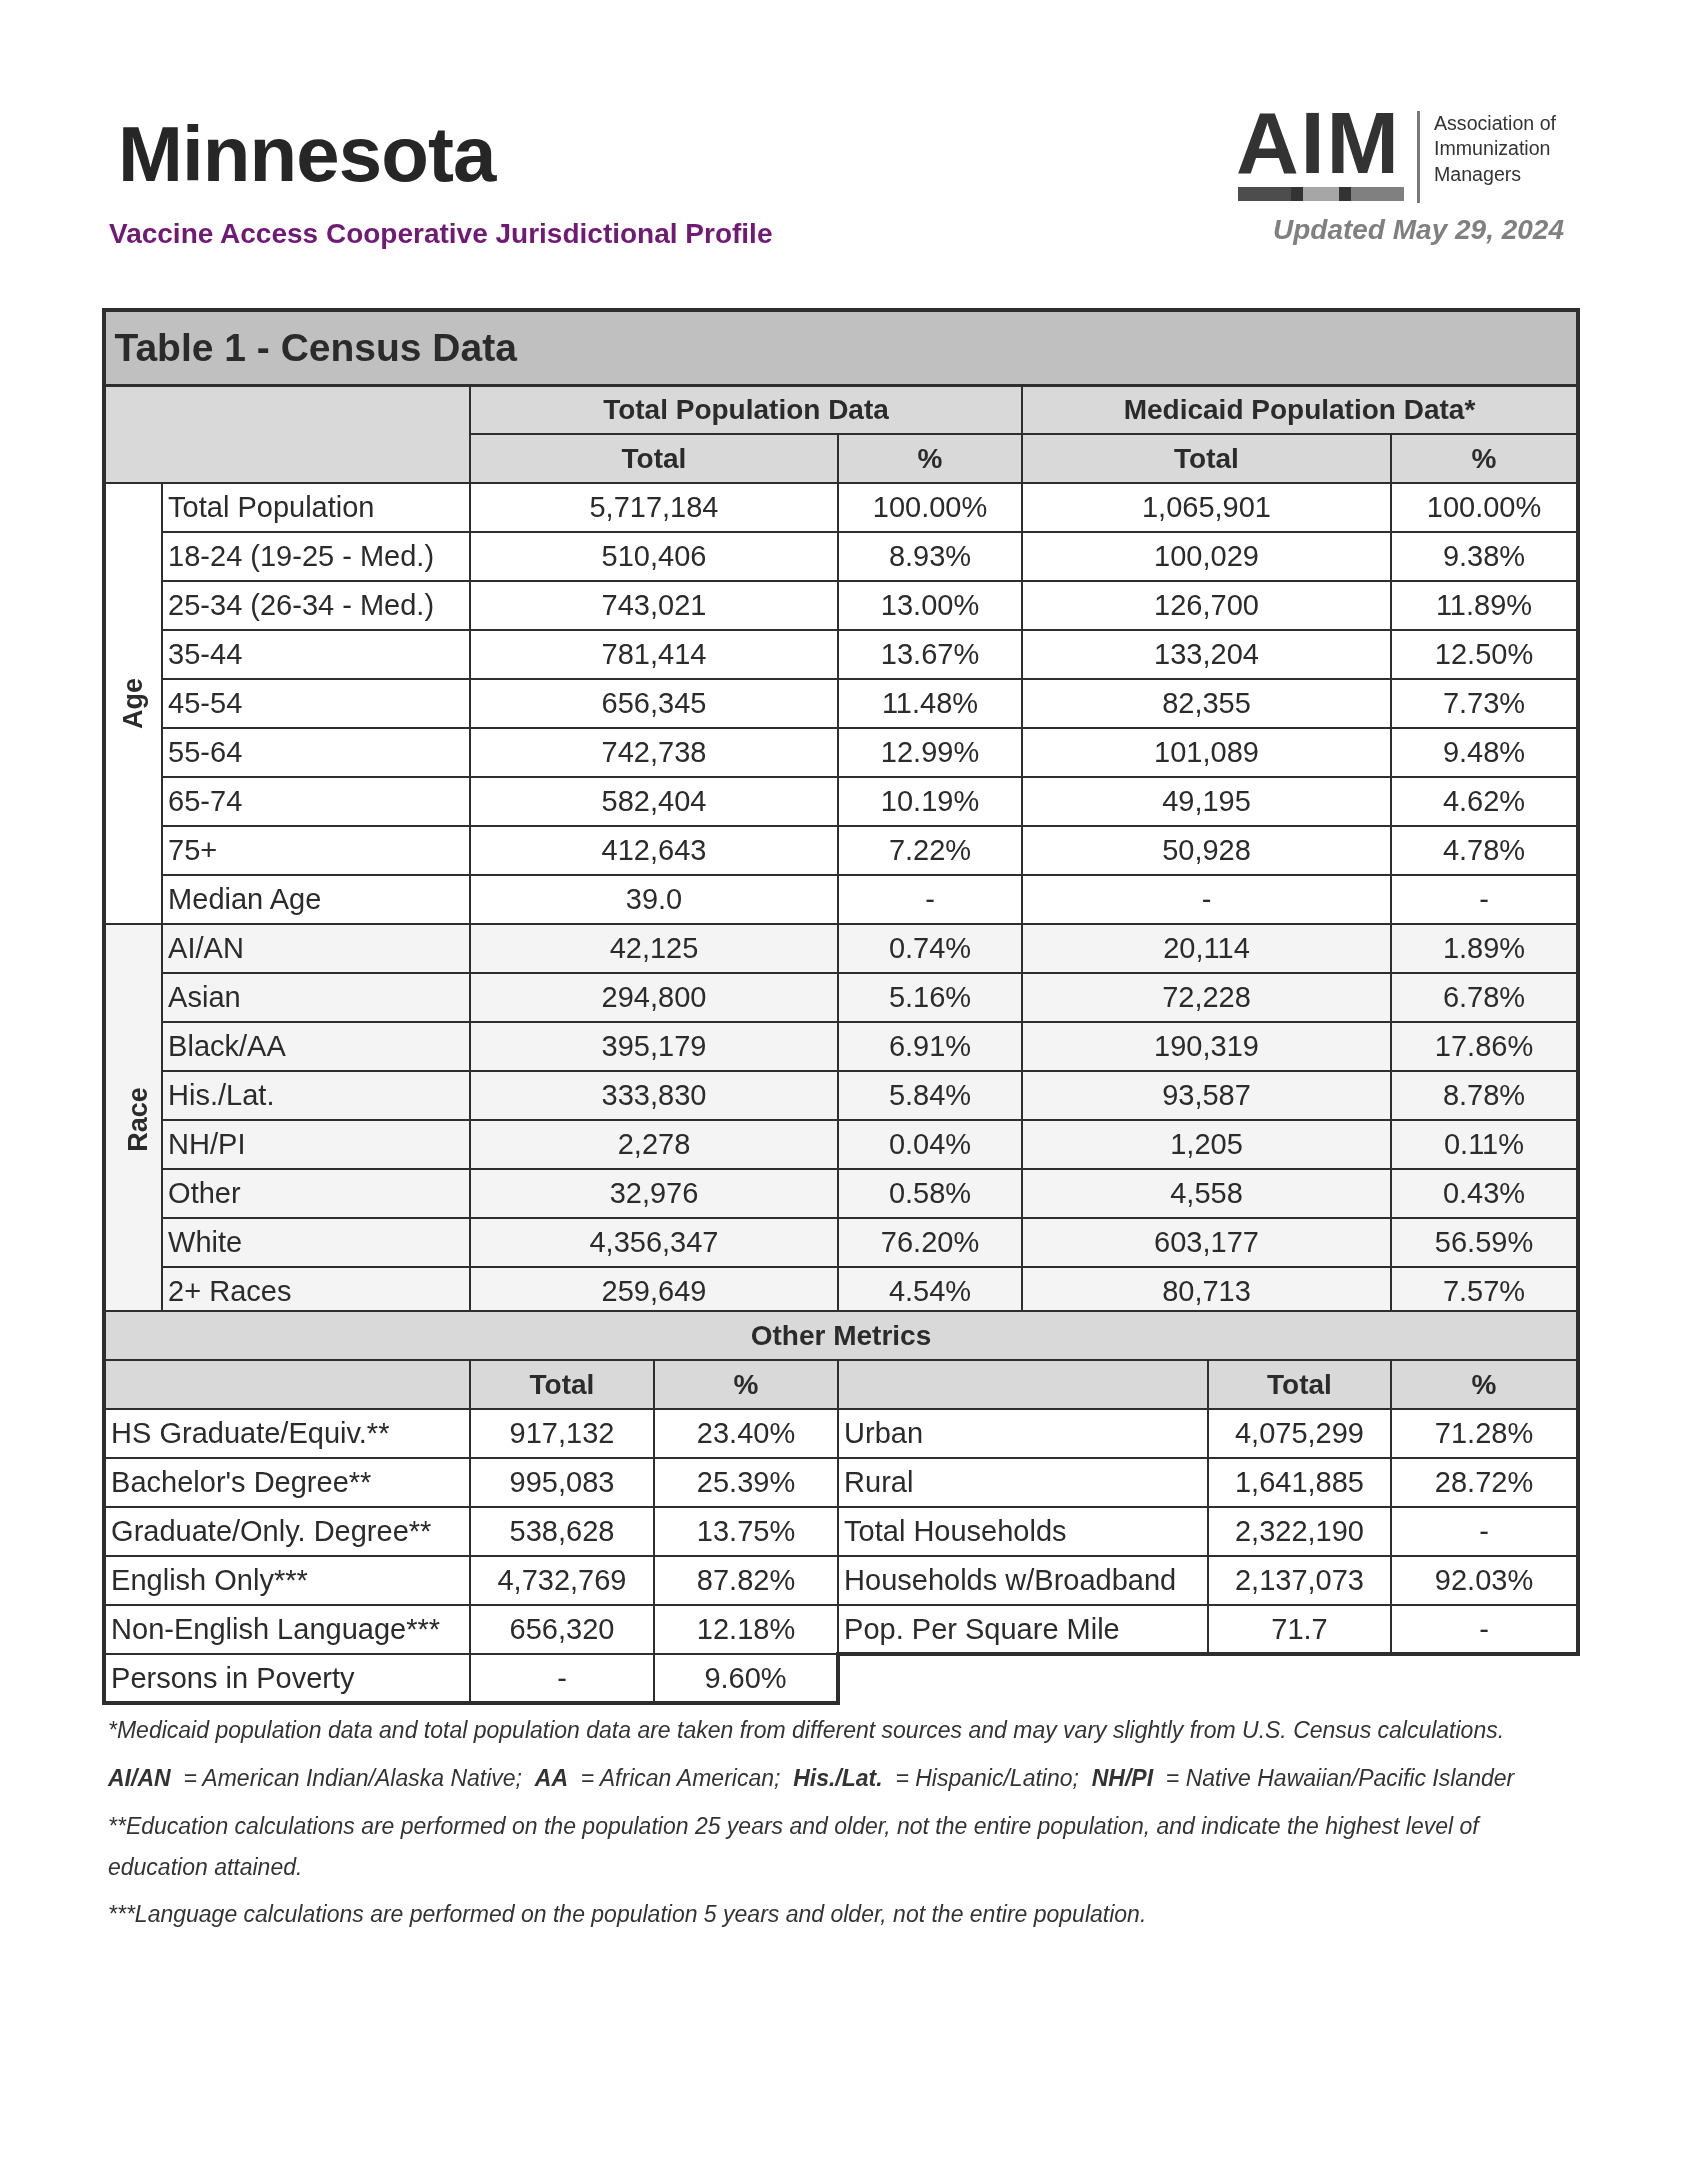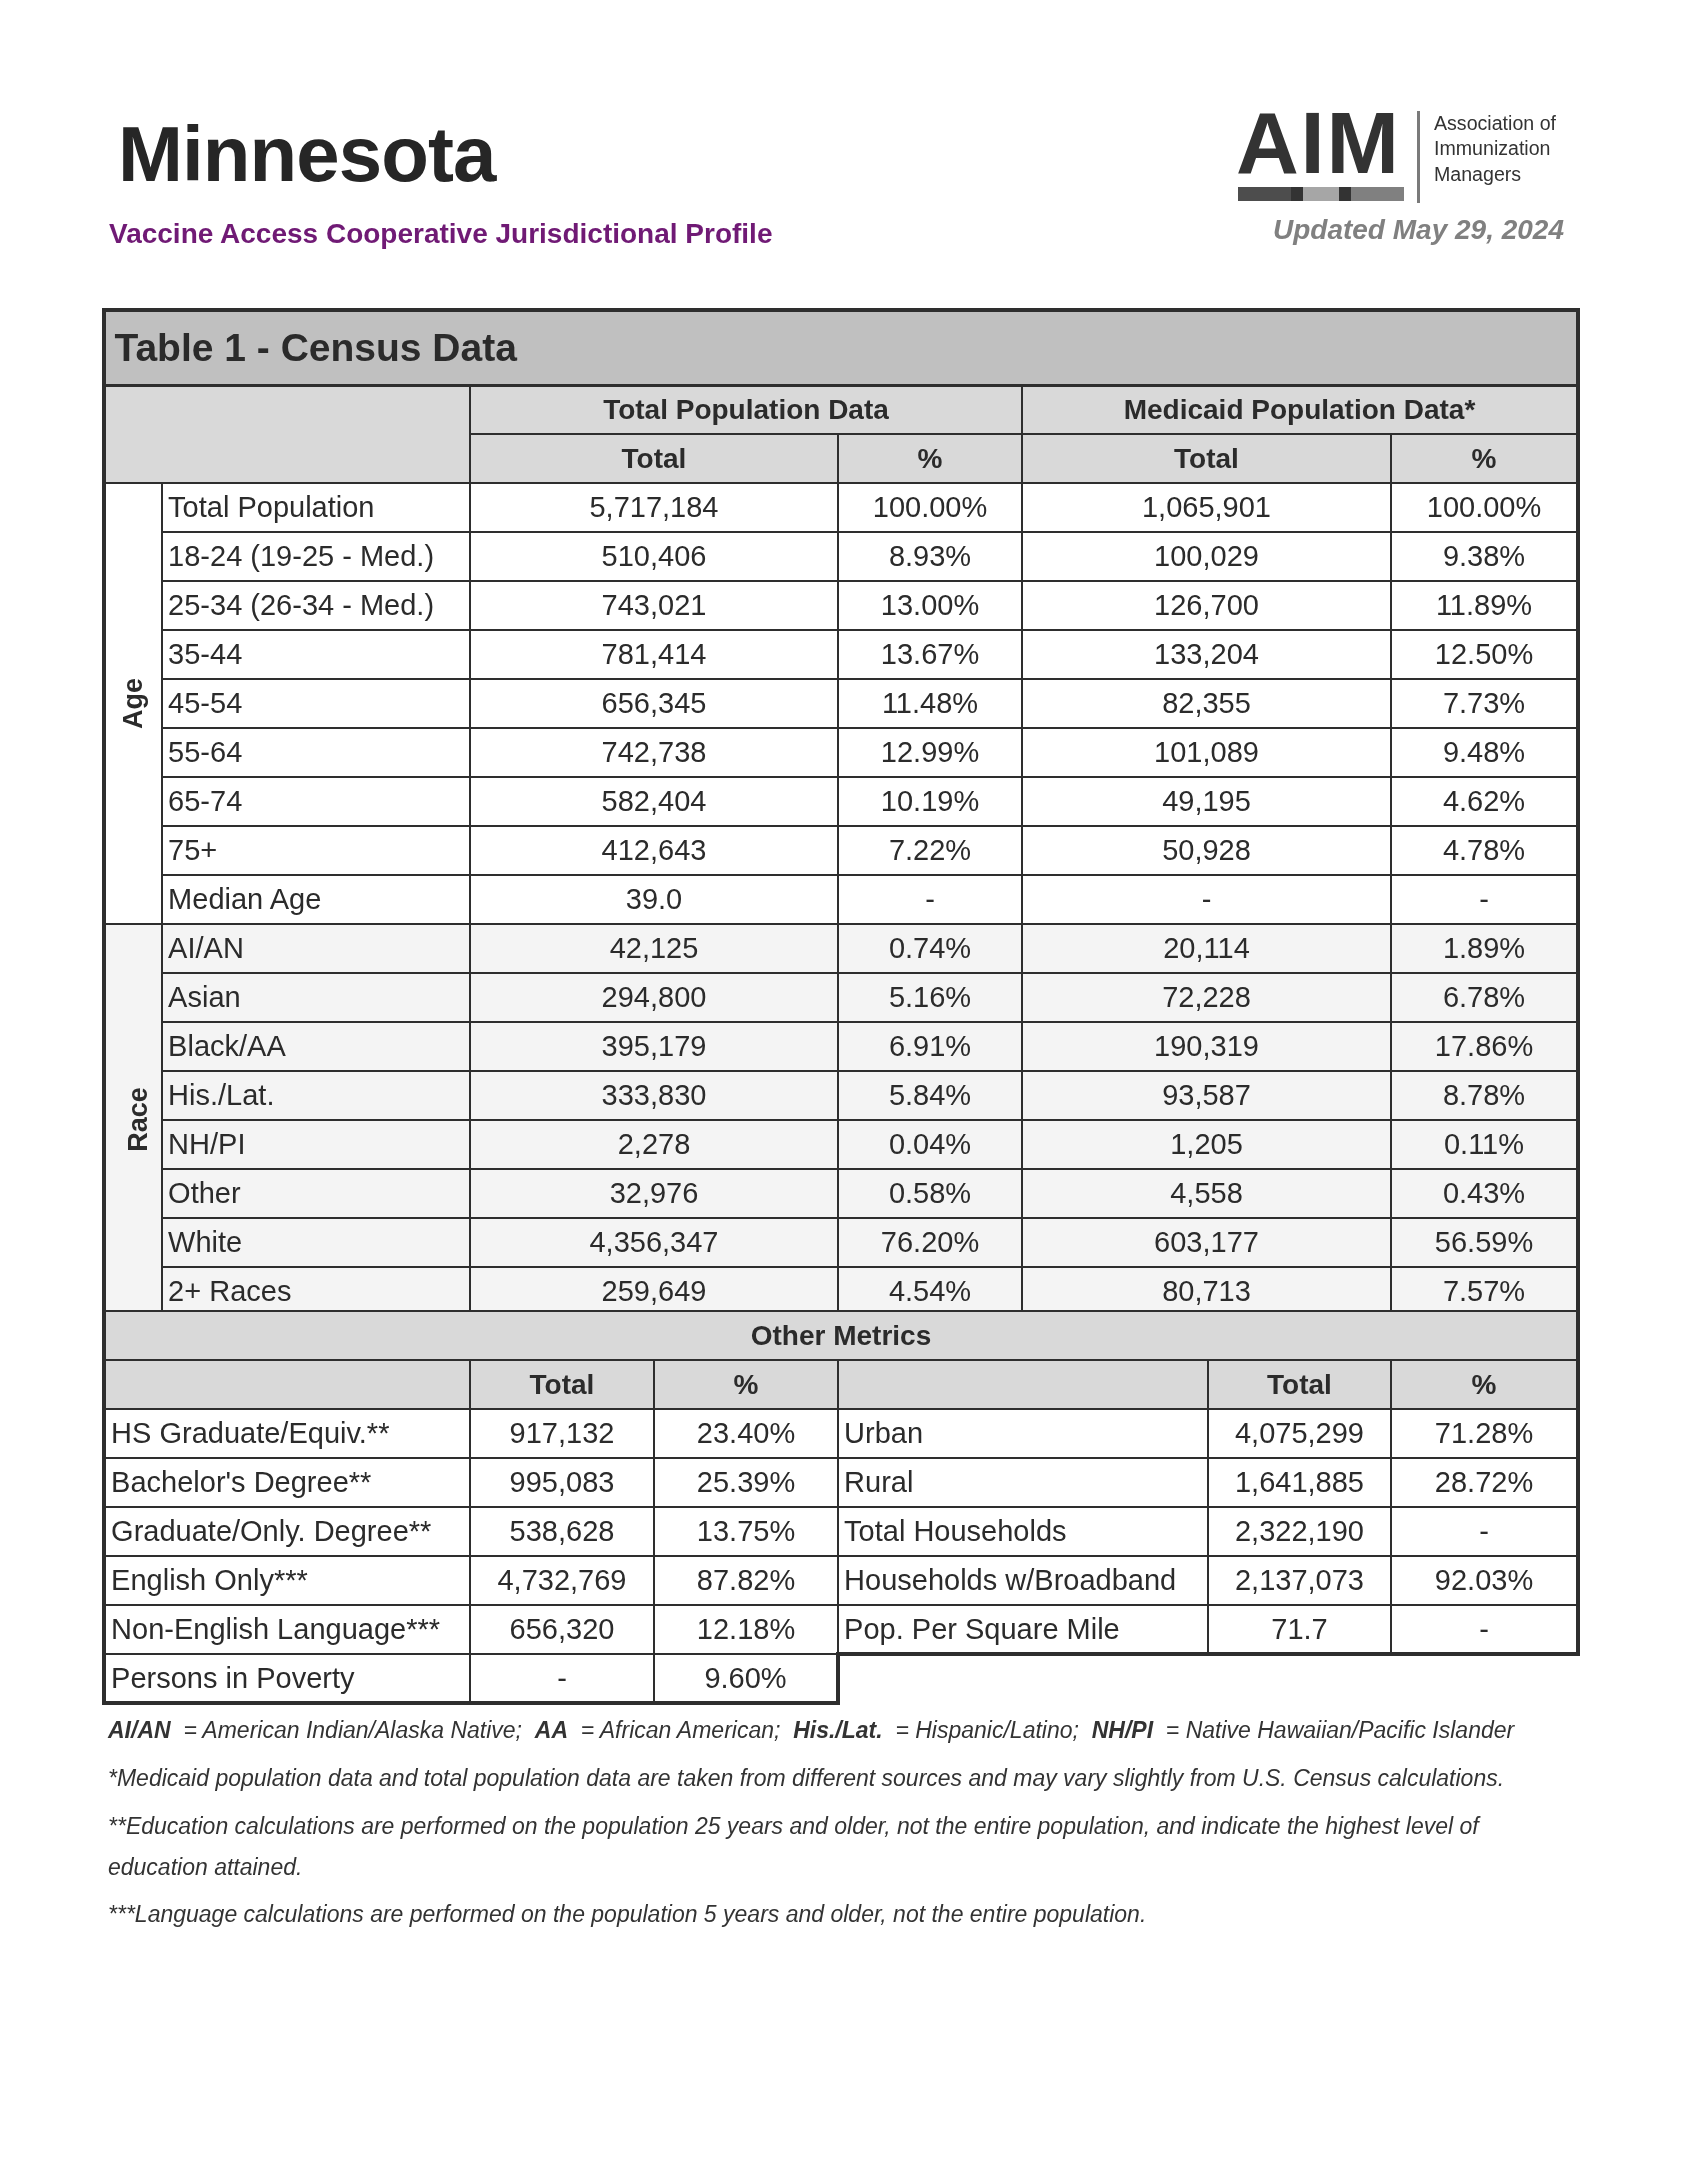--- a/index.html
+++ b/index.html
@@ -281,27 +281,27 @@
   <tr>
     <td class="label outer-l outer-b">Persons in Poverty</td>
     <td class="outer-b">-</td>
     <td class="outer-b outer-r">9.60%</td>
     <td class="empty" colspan="3"></td>
   </tr>
 </tbody>
   </table>
 
 <div class="notes">
+  <p>*Medicaid population data and total population data are taken from different sources and may vary slightly from U.S. Census calculations.</p>
   <p>
     <b>AI/AN</b>&nbsp;
     <span>= American Indian/Alaska Native;</span>&nbsp;
     <b>AA</b>&nbsp;
     <span>= African American;</span>&nbsp;
     <b>His./Lat.</b>&nbsp;
     <span>= Hispanic/Latino;</span>&nbsp;
     <b>NH/PI</b>&nbsp;
     <span>= Native Hawaiian/Pacific Islander</span>
   </p>
-  <p>*Medicaid population data and total population data are taken from different sources and may vary slightly from U.S. Census calculations.</p>
   <p style="width:1474px;">**Education calculations are performed on the population 25 years and older, not the entire population, and indicate the highest level of education attained.</p>
   <p>***Language calculations are performed on the population 5 years and older, not the entire population.</p>
 </div>
 
 
 </body></html>

